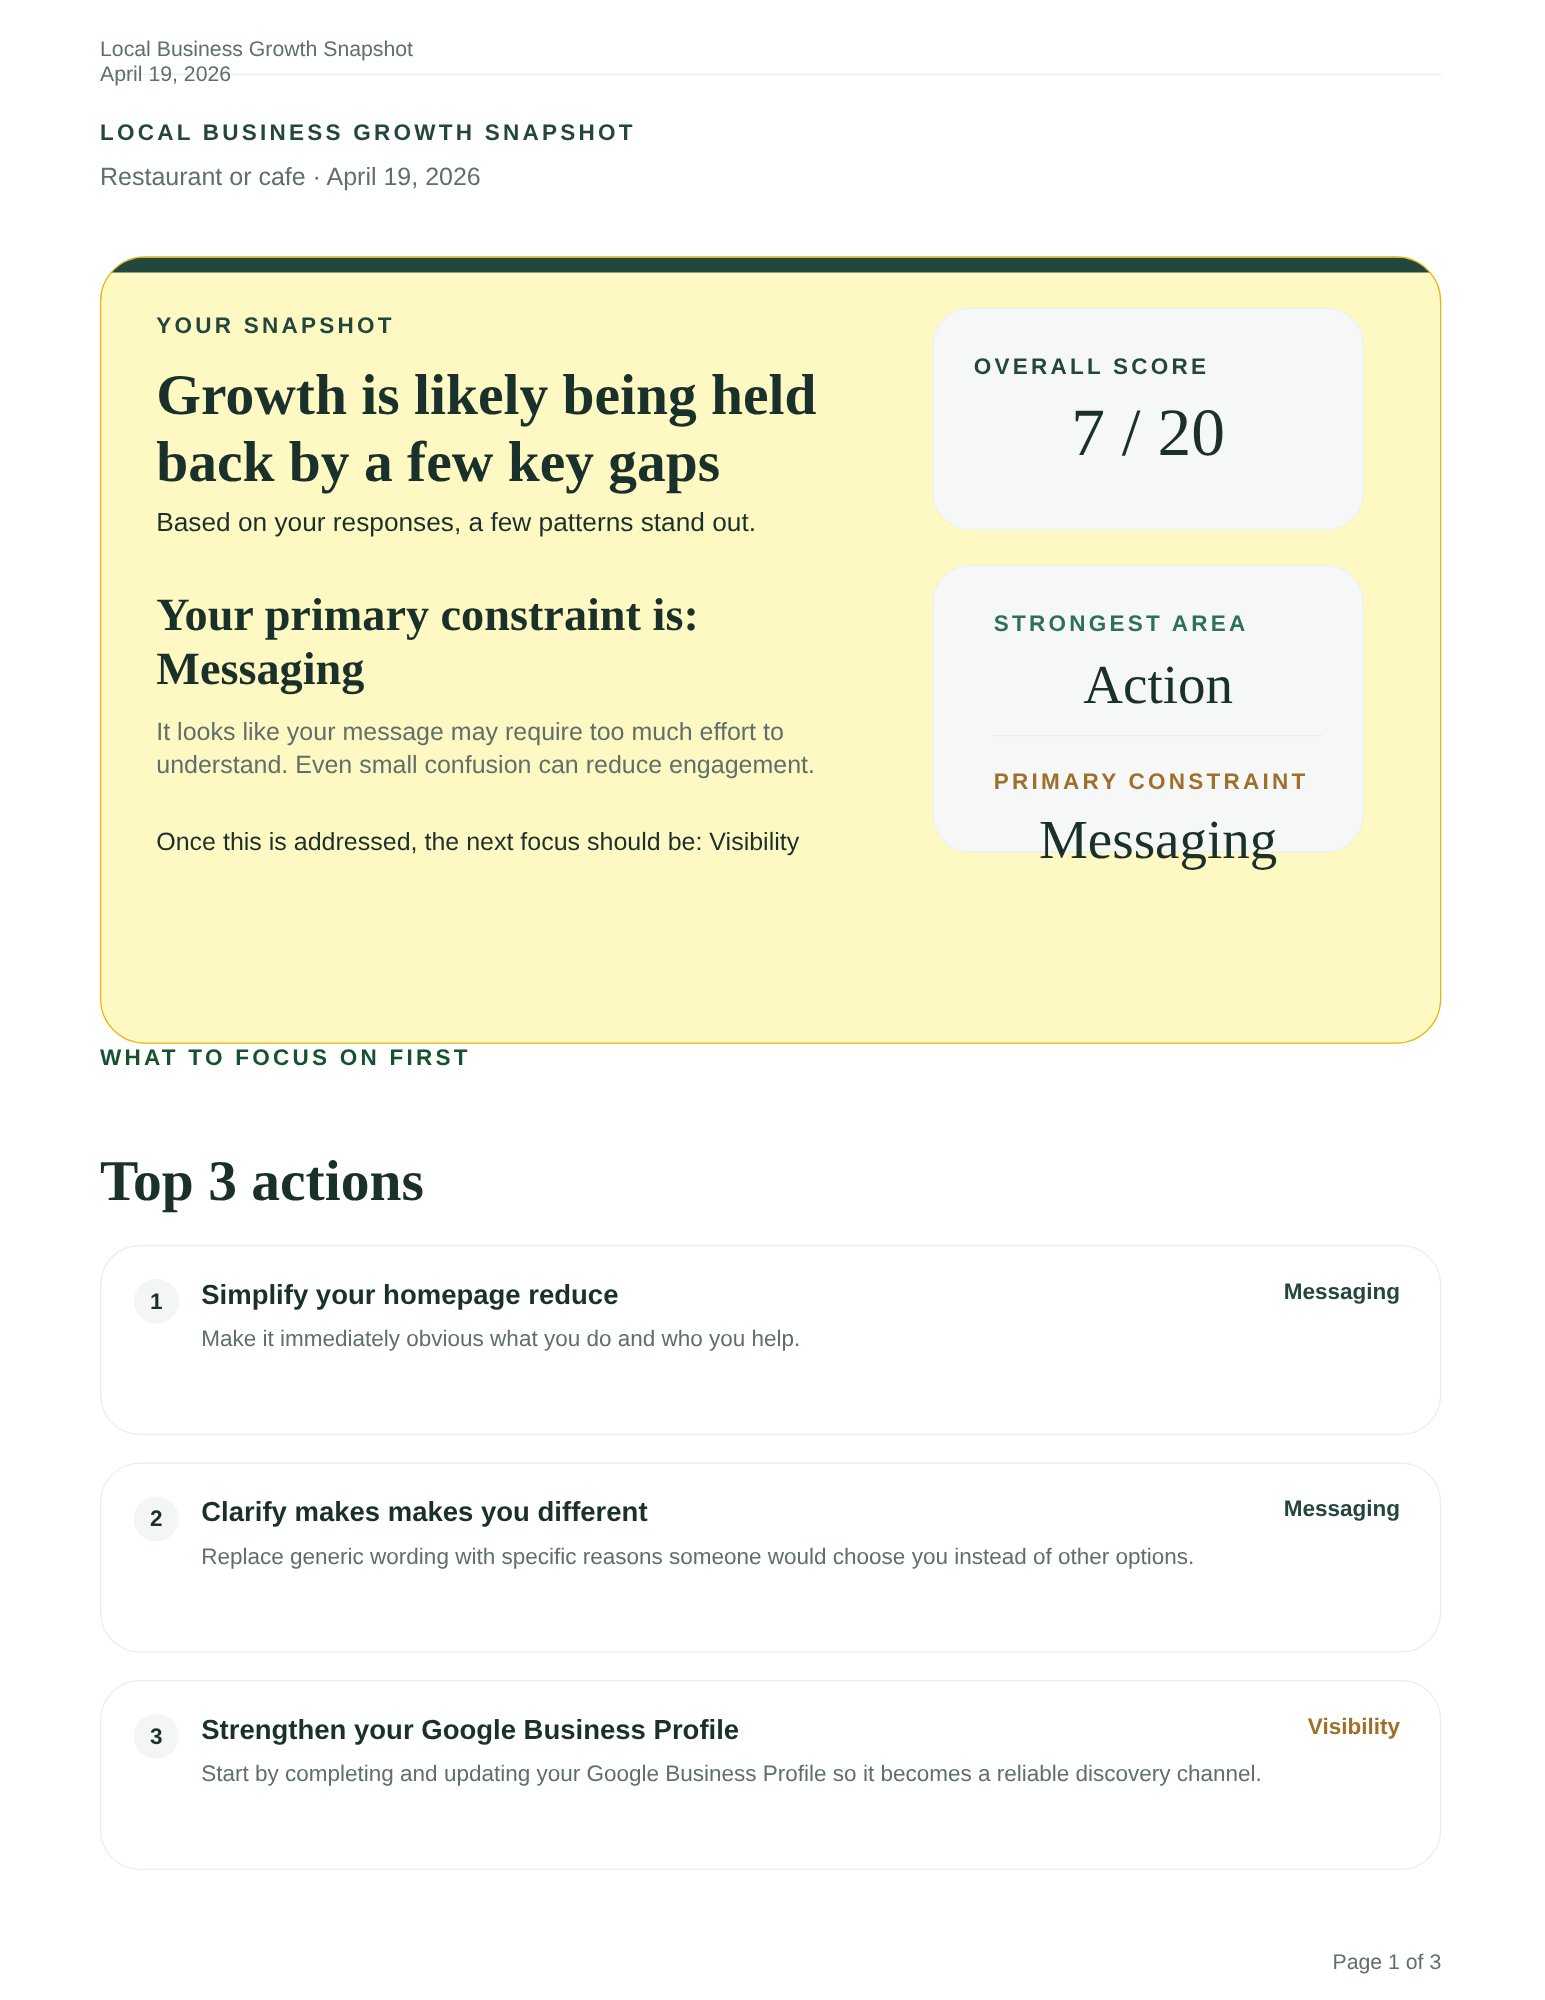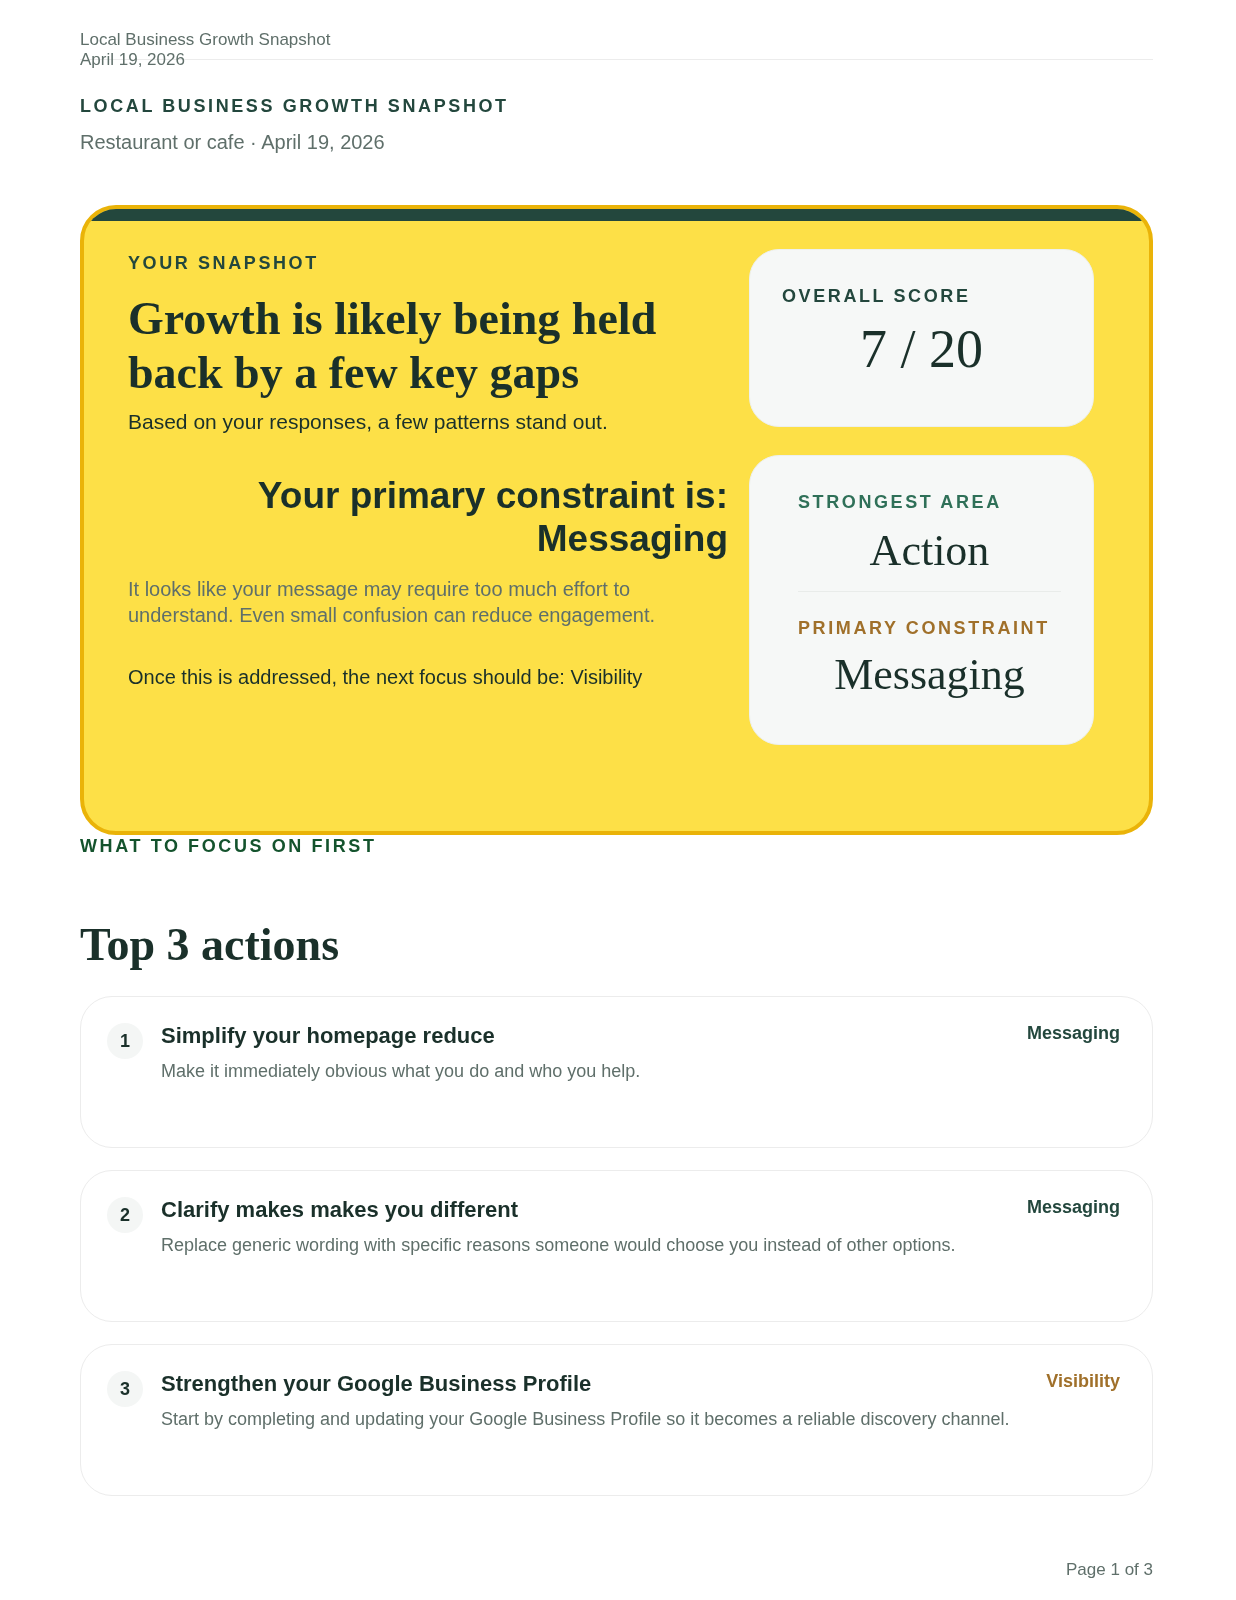--- a/index.html
+++ b/index.html
@@ -19,52 +19,52 @@
   .doc-eyebrow {
     position: absolute; left: 80px; top: 96px;
     font-size: 18px; font-weight: bold; letter-spacing: 2.6px; color: #23473d;
   }
   .doc-sub {
     position: absolute; left: 80px; top: 131px;
     font-size: 20px; color: #5f6f6a;
   }
   .snapshot-card {
     position: absolute; left: 80px; top: 205px; width: 1073px; height: 630px;
-    border: 4px solid #eab308; border-radius: 36px;
-    overflow: hidden; background: #fde047;
+    border: 1px solid #eab308; border-radius: 36px;
+    overflow: hidden; background: #fef9c3;
   }
   .snapshot-card .topbar {
     position: absolute; left: 0; top: 0; width: 100%; height: 12px;
     background: #23473d;
   }
   .snap-left { position: absolute; left: 44px; top: 44px; width: 600px; }
   .eyebrow {
     font-size: 18px; font-weight: bold; letter-spacing: 2.6px; color: #23473d;
   }
   .hero-title {
     margin-top: 18px;
     font-family: "Liberation Serif", serif; font-weight: bold;
     font-size: 46px; line-height: 54px; color: #1a302a;
   }
   .hero-sub { margin-top: 10px; font-size: 21px; color: #1a302a; }
   .constraint-title {
     margin-top: 40px;
-    font-family: Liberation Sans, sans-serif; font-weight: bold;
-    font-size: 37px; line-height: 43px; color: #1a302a; text-align: right;
+    font-family: Liberation Serif, serif; font-weight: bold;
+    font-size: 37px; line-height: 43px; color: #1a302a;
   }
   .constraint-desc { margin-top: 16px; font-size: 20px; line-height: 26px; color: #5f6f6a; width: 600px; }
   .next-focus { margin-top: 38px; font-size: 20px; color: #1a302a; }
 
   .stat-box {
     position: absolute; left: 665px; width: 345px;
     background: #f6f8f7; border: 1px solid #edf0ee; border-radius: 30px;
     padding: 0 32px;
   }
   .score-box { top: 40px; height: 178px; }
-  .area-box { top: 246px; height: 290px; padding-left: 48px; }
+  .area-box { top: 246px; height: 230px; padding-left: 48px; }
   .stat-label { font-size: 18px; font-weight: bold; letter-spacing: 2.6px; }
   .score-box .stat-label { margin-top: 36px; color: #23473d; }
   .stat-value {
     font-family: "Liberation Serif", serif; font-weight: normal; color: #1a302a; text-align: center;
   }
   .score-box .stat-value { font-size: 54px; line-height: 60px; margin-top: 12px; }
   .area-box .stat-label.green { margin-top: 36px; color: #2f7058; }
   .area-box .stat-value { font-size: 44px; line-height: 52px; margin-top: 12px; }
   .area-divider { height: 1px; background: #e9ecea; margin: 14px 0 26px 0; }
   .area-box .stat-label.amber { color: #a0702a; }

